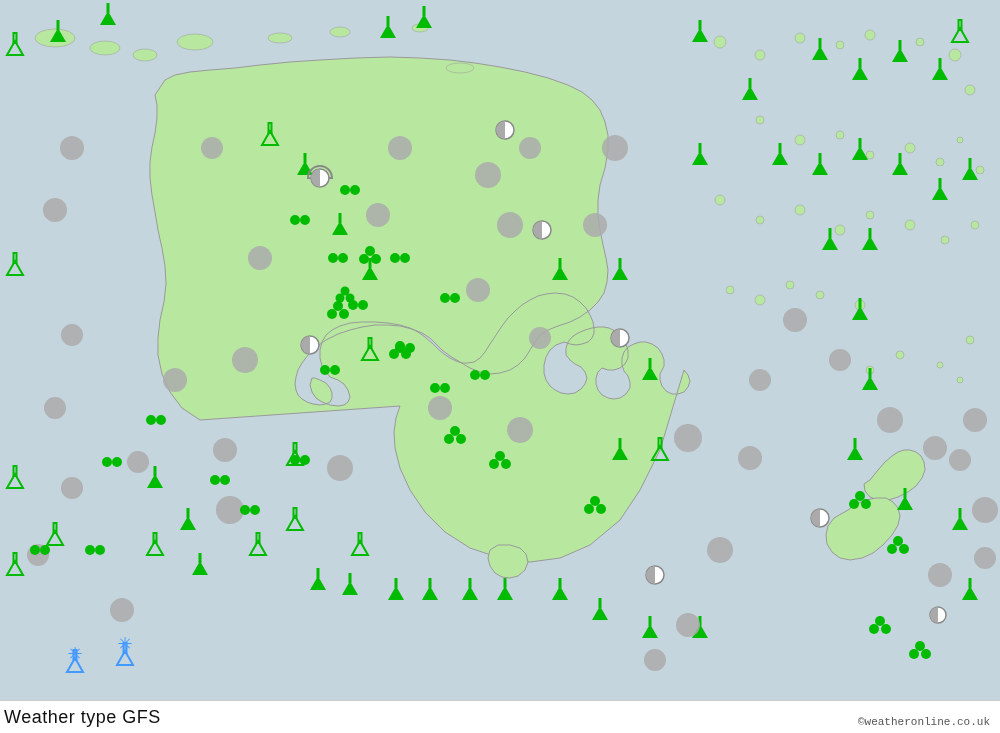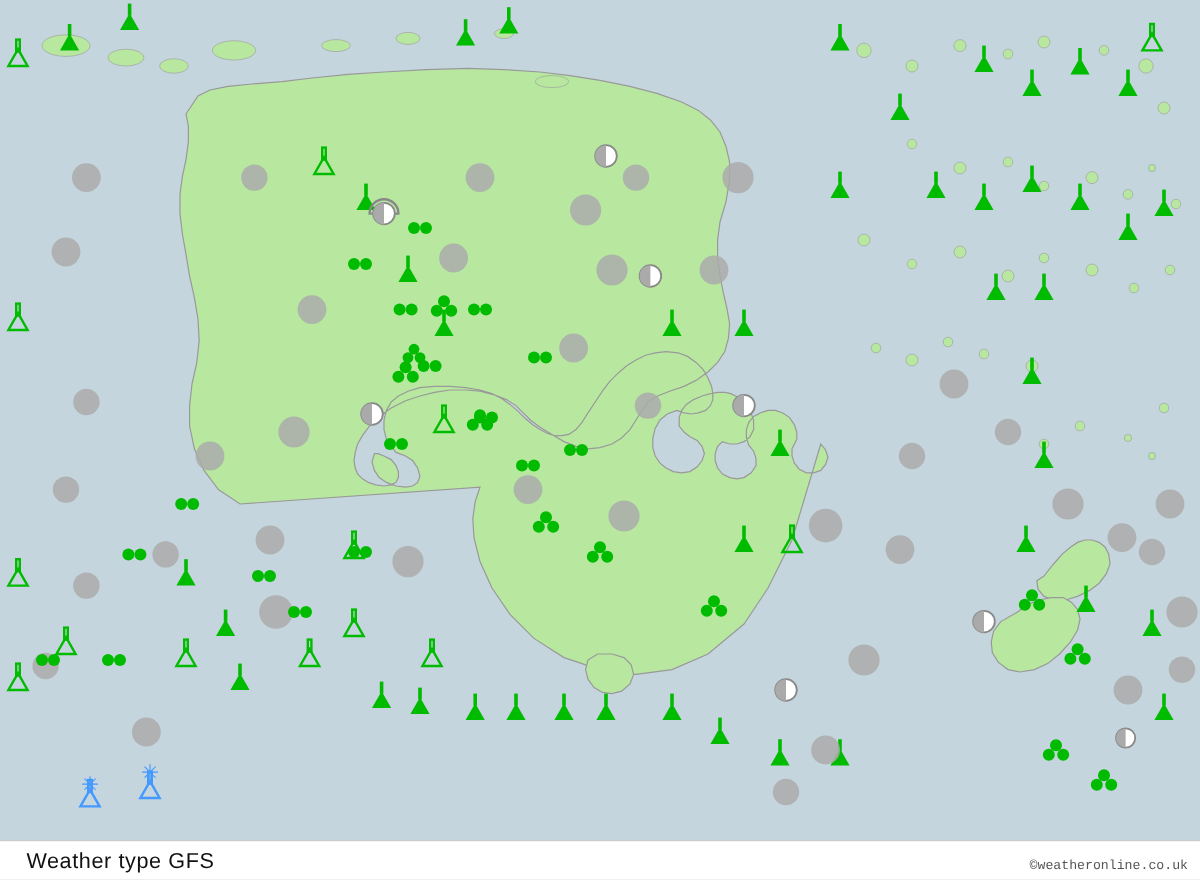--- a/index.html
+++ b/index.html
@@ -29,21 +29,21 @@
     #footer {
       position: absolute;
       bottom: 0; left: 0;
       width: 1000px;
       height: 33px;
       background: #ffffff;
       border-top: 1px solid #ccc;
       display: flex;
       align-items: center;
       justify-content: space-between;
-      padding: 0 22px;
+      padding: 0 4px;
     }
 
     #footer-left {
       font-size: 18px;
       font-weight: normal;
       color: #111;
       letter-spacing: 0.5px;
     }
 
     #footer-right {

